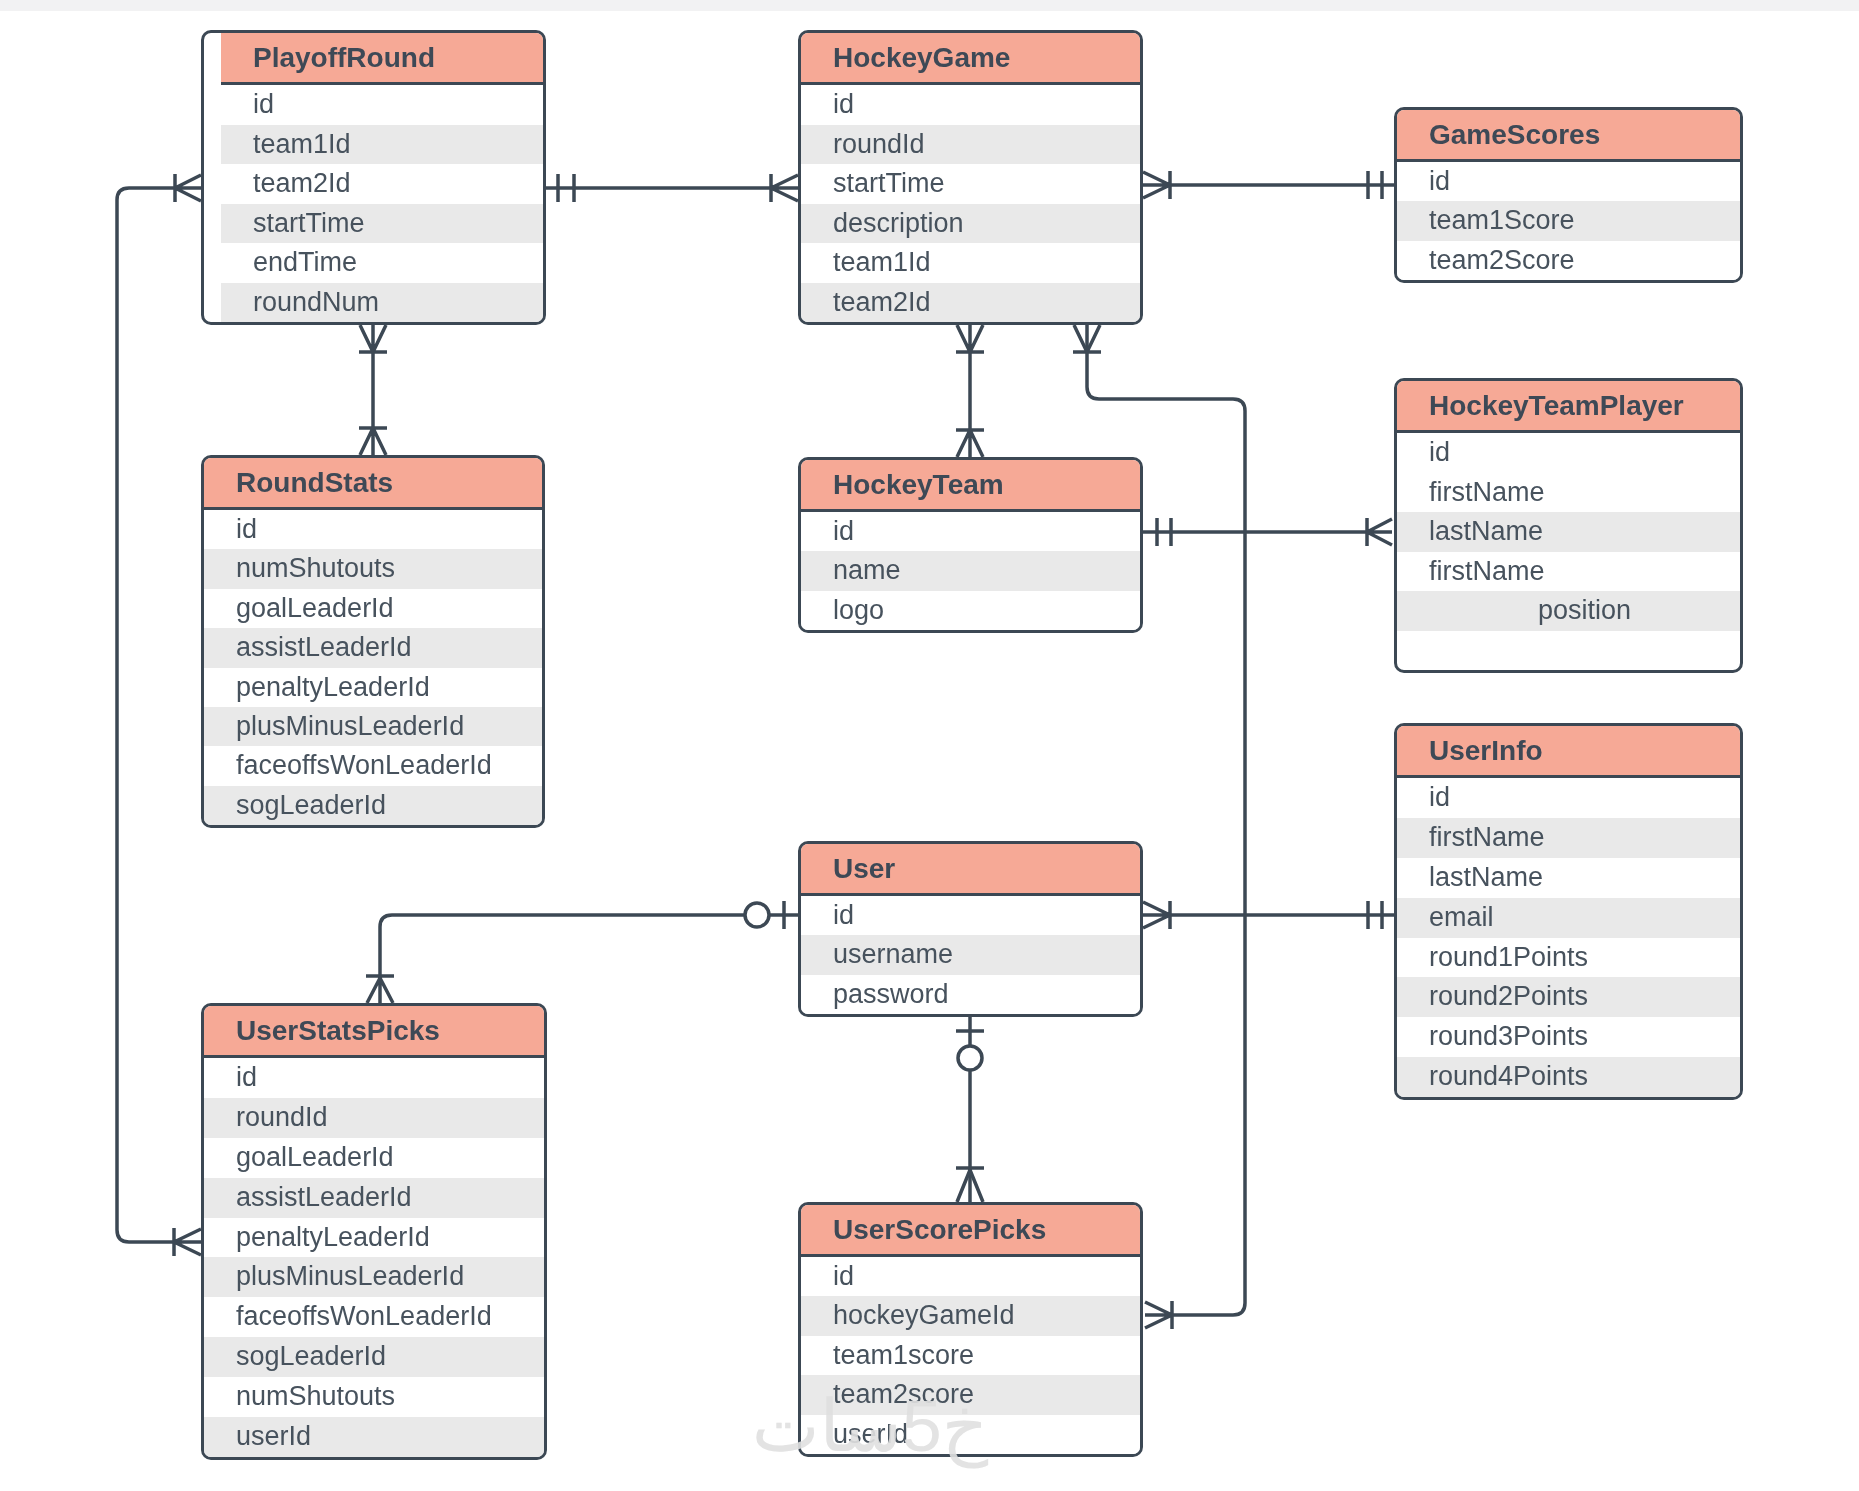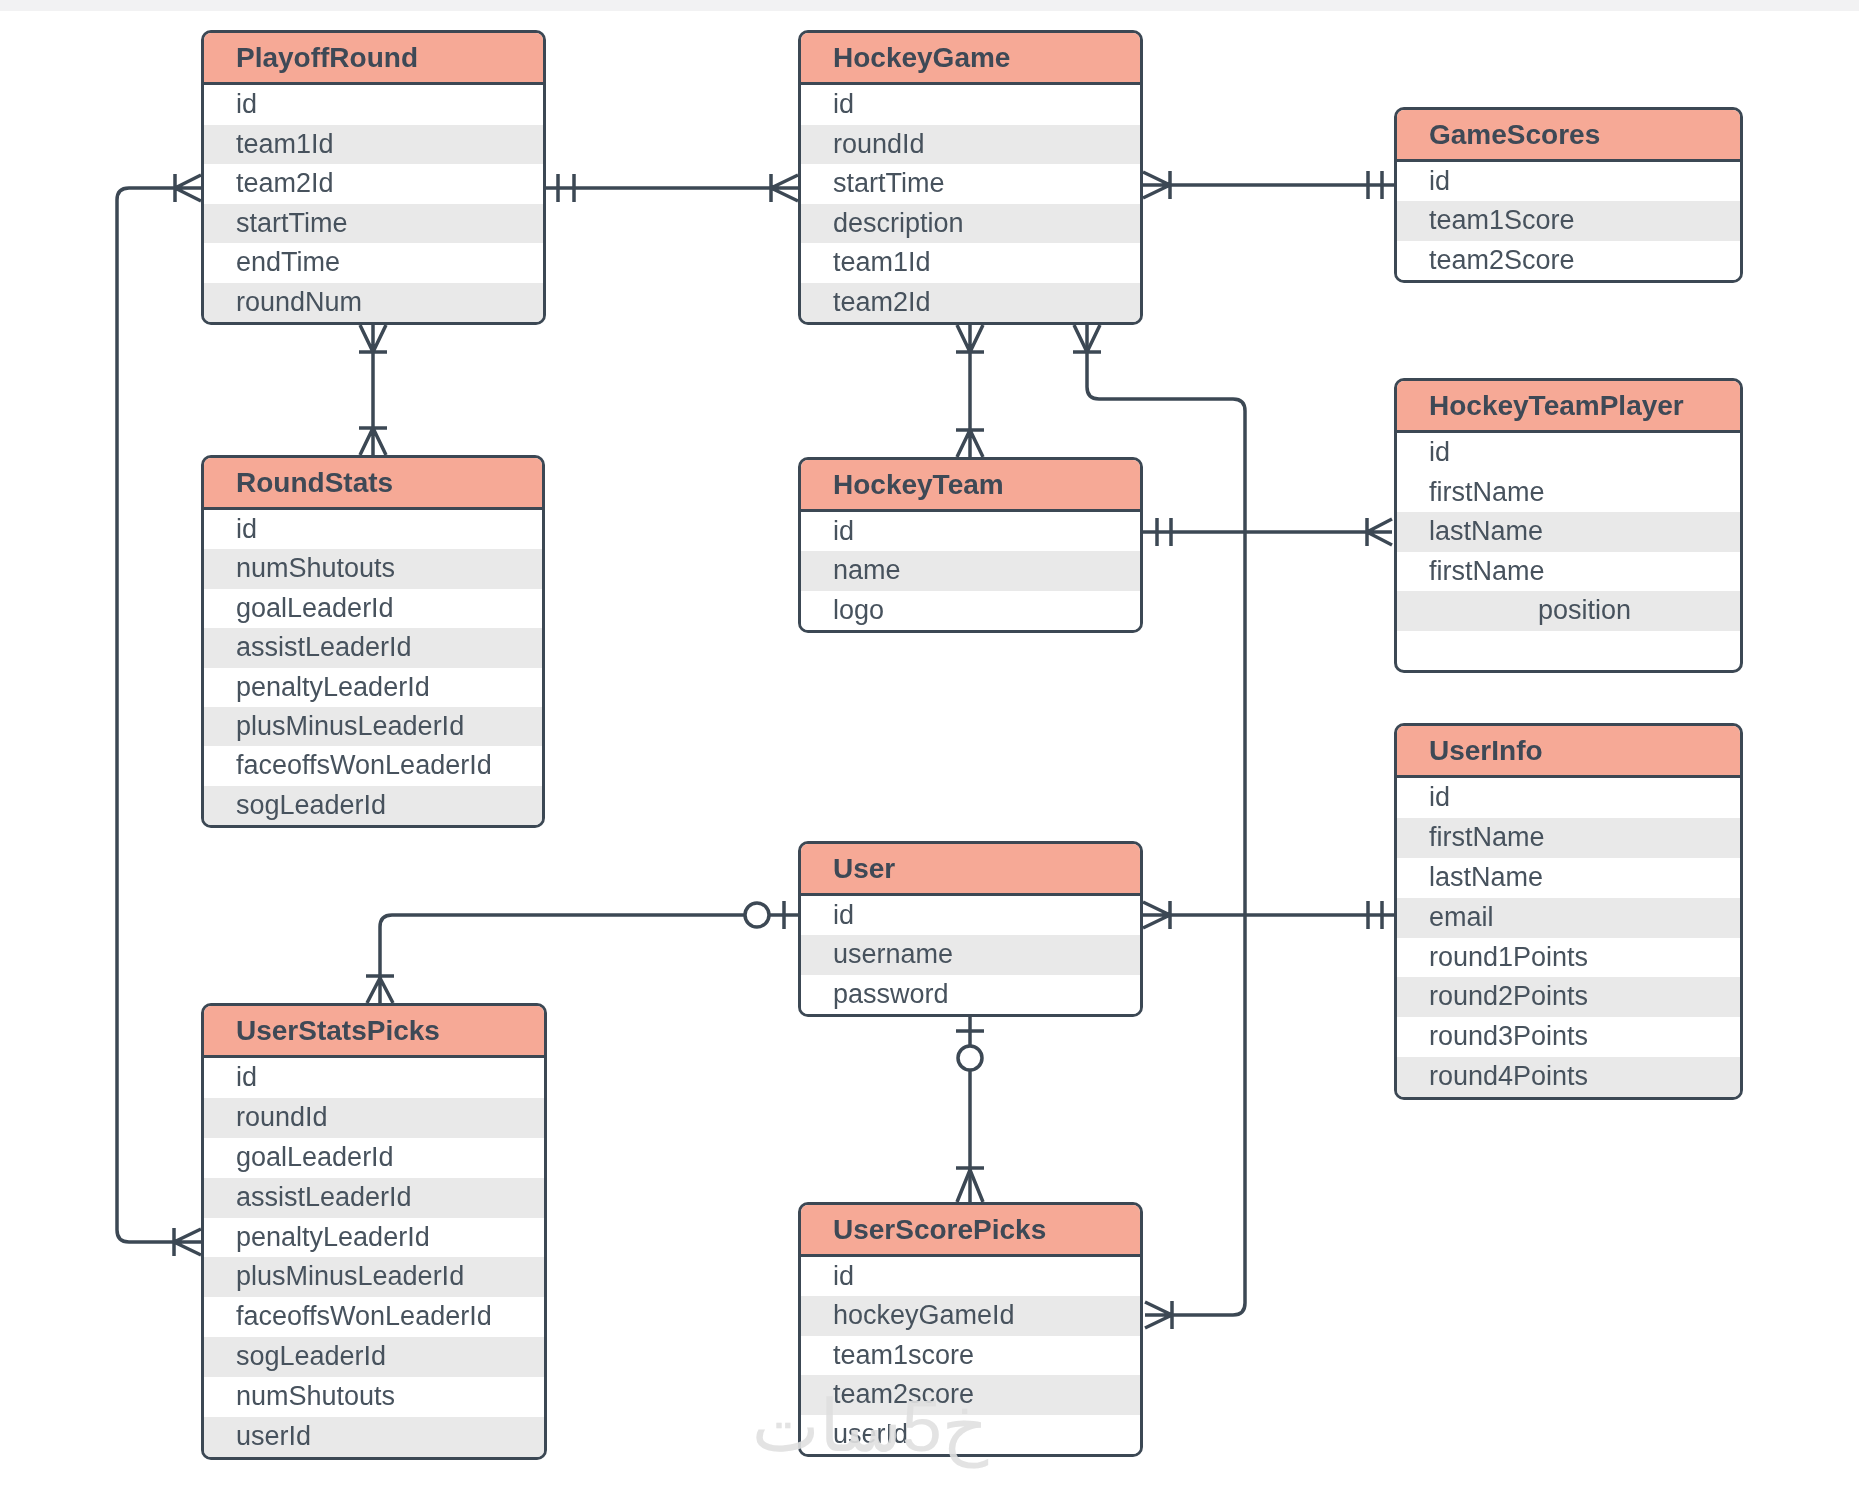--- a/index.html
+++ b/index.html
@@ -132,21 +132,21 @@
     </g>
 
     <g>
       <path d="M970 1017V1046 M970 1070V1202 M956 1031H984"></path>
       <path d="M956 1168H984 M970 1170L957 1202 M970 1170L983 1202"></path>
       <circle cx="970" cy="1058" r="12"></circle>
     </g>
   </svg>
 
   <div id="tables">
-      <div class="table" style="left: 201px; top: 30px; width: 345px; height: 295px;">
+      <div class="table" style="left: 201px; top: 30px; width: 345px; height: 295px; padding-left: 17px;">
         <div class="hdr">PlayoffRound</div>
         <div class="row" style="height: 39.5px; line-height: 39.5px;">id</div>
         <div class="row alt" style="height: 39.5px; line-height: 39.5px;">team1Id</div>
         <div class="row" style="height: 39.5px; line-height: 39.5px;">team2Id</div>
         <div class="row alt" style="height: 39.5px; line-height: 39.5px;">startTime</div>
         <div class="row" style="height: 39.5px; line-height: 39.5px;">endTime</div>
         <div class="row alt" style="height: 39.5px; line-height: 39.5px;">roundNum</div>
       </div>
       <div class="table" style="left: 798px; top: 30px; width: 345px; height: 295px;">
         <div class="hdr">HockeyGame</div>

